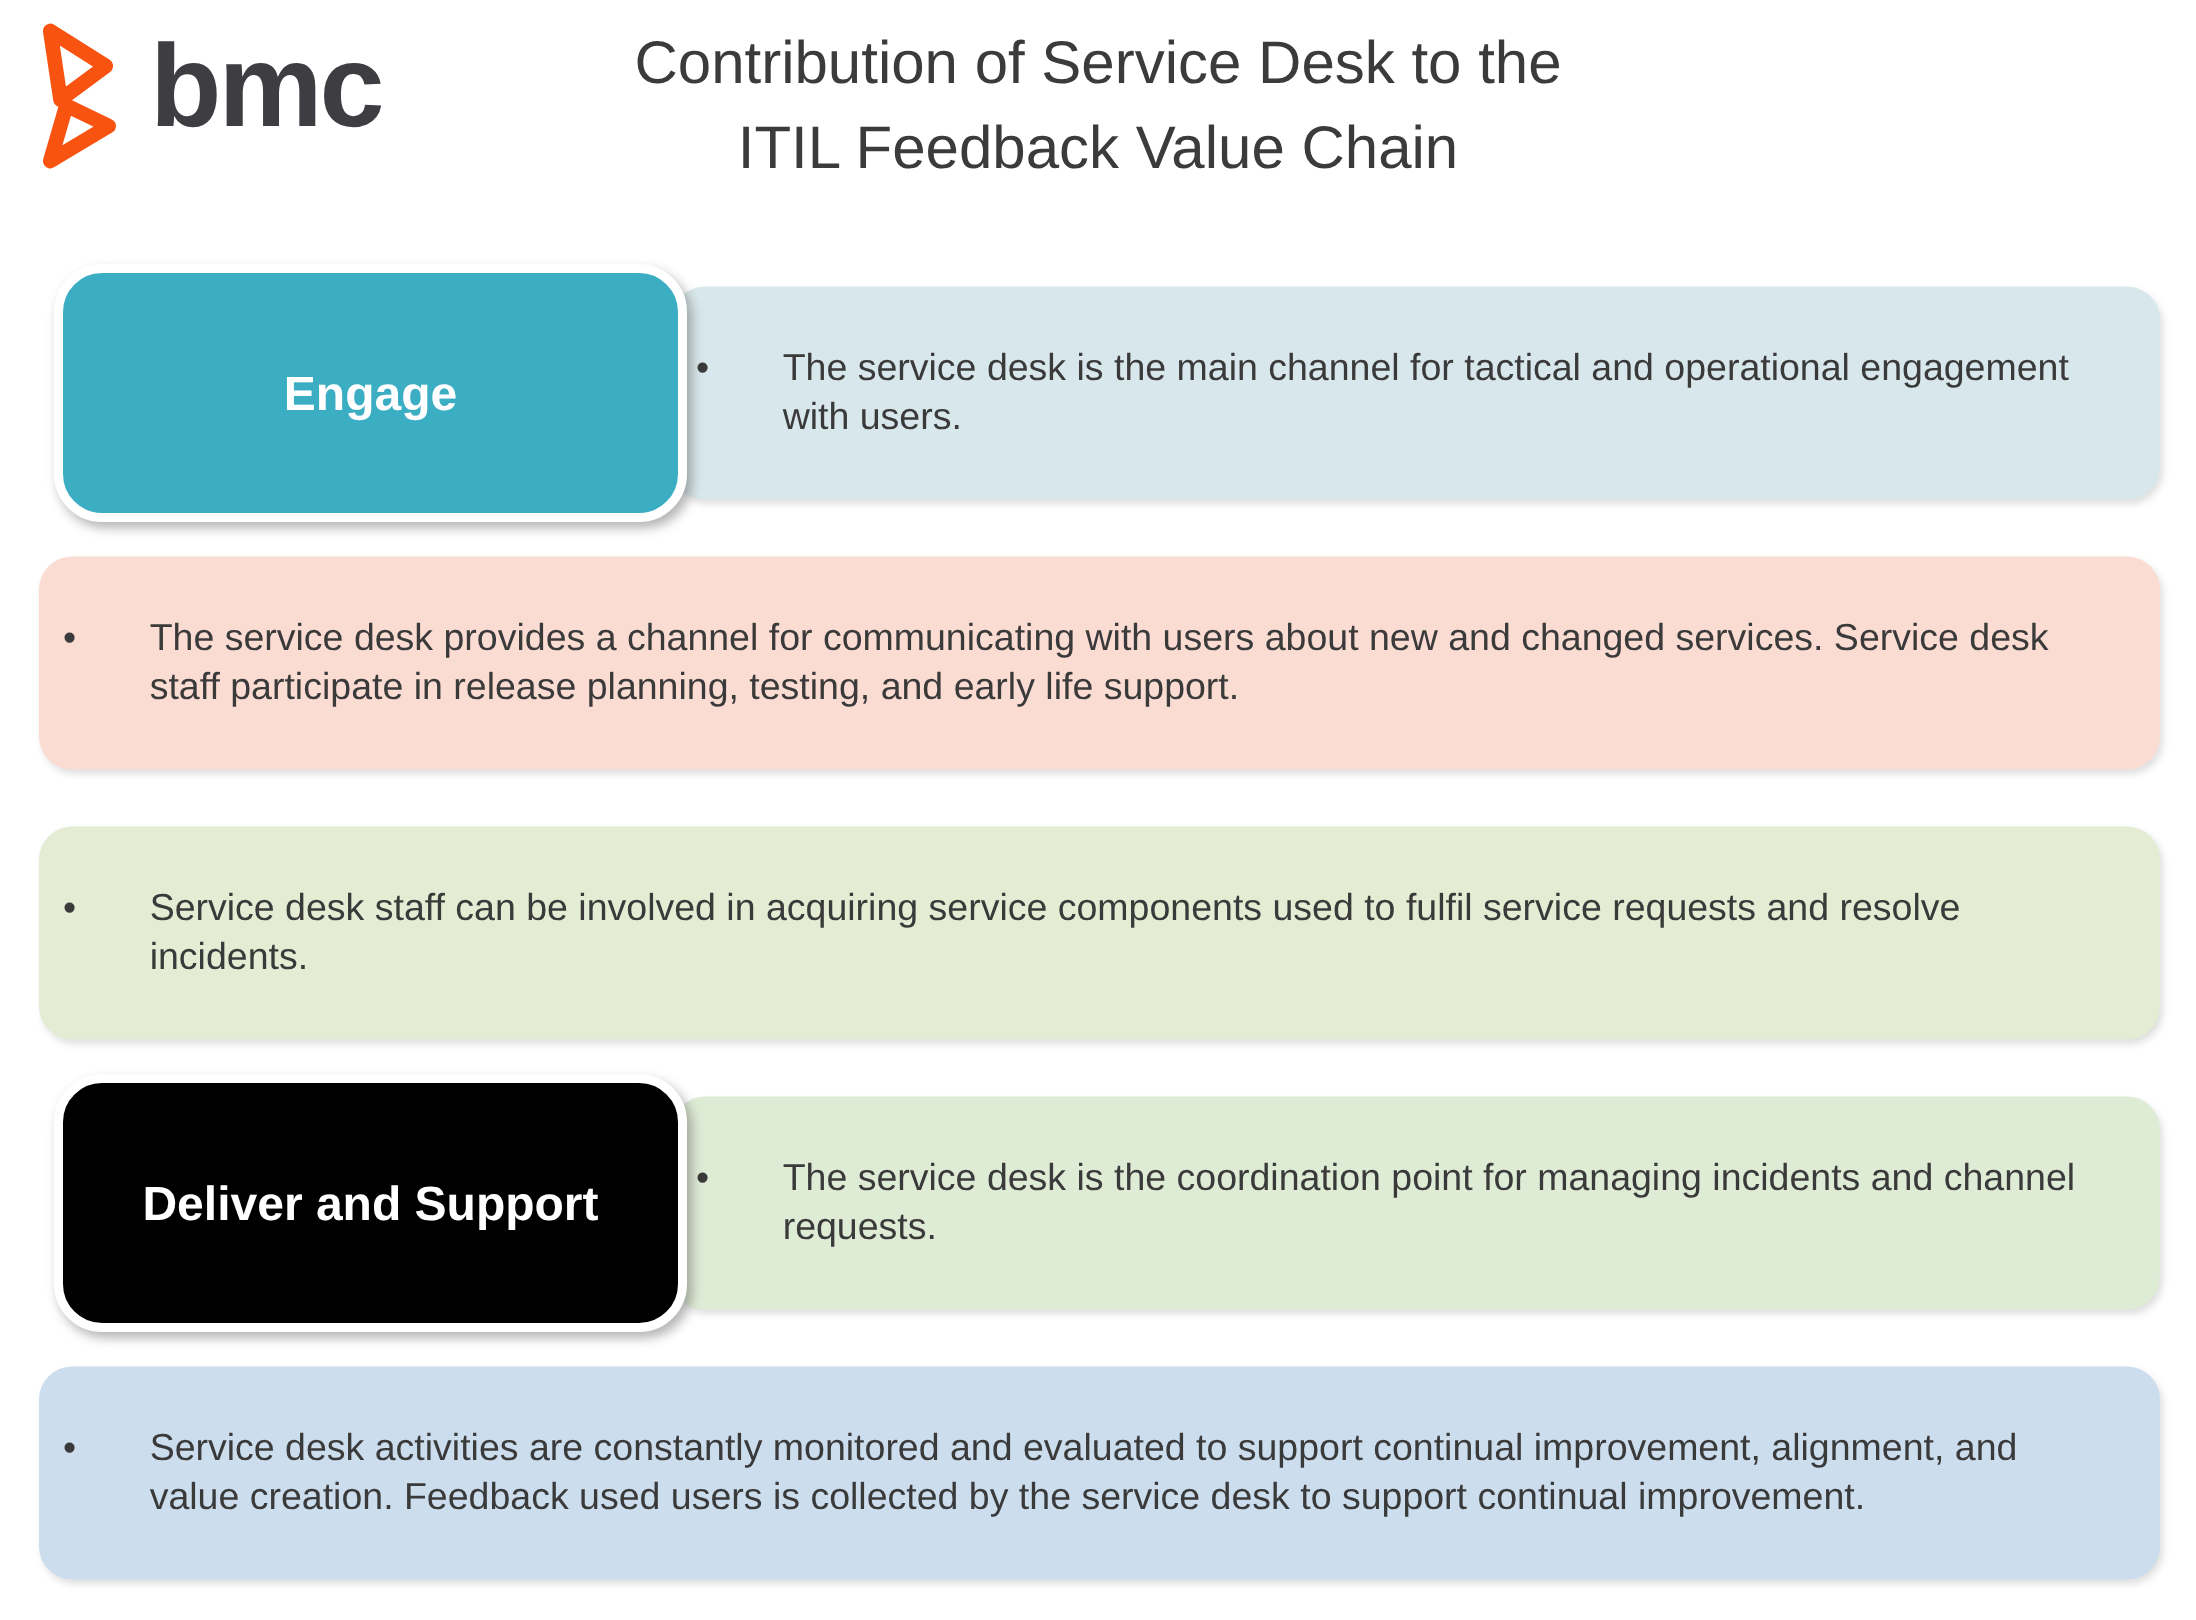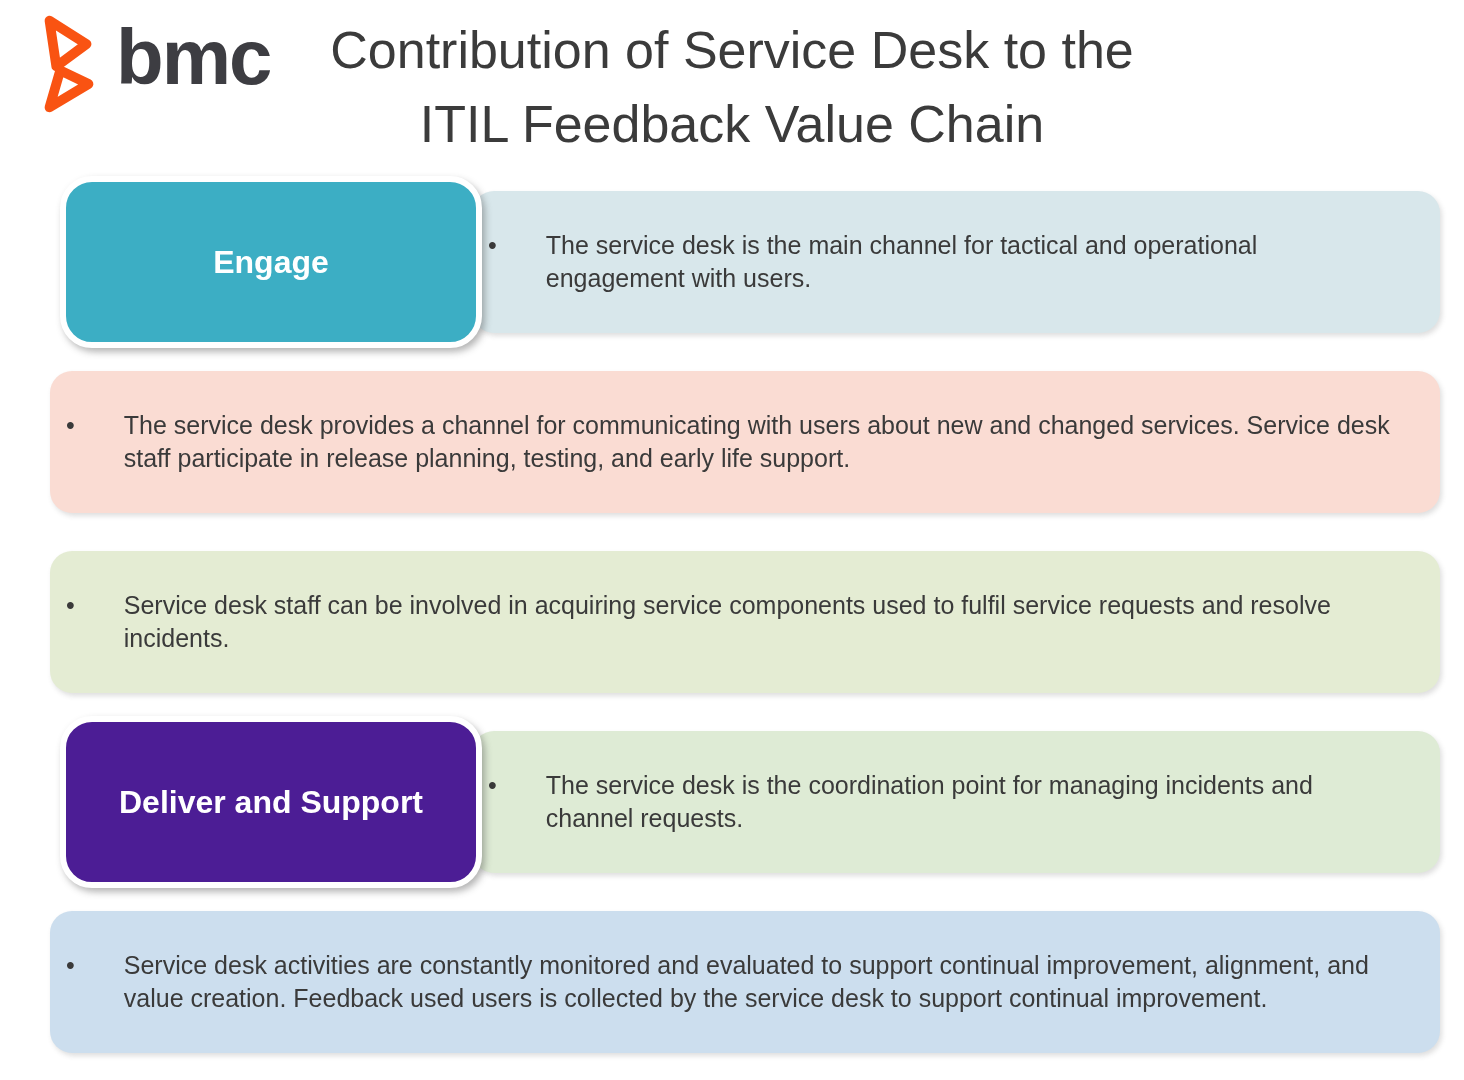--- a/index.html
+++ b/index.html
@@ -1,29 +1,29 @@
 <!DOCTYPE html>
 <html><head>
 <meta charset="utf-8">
 <style>
   * { margin:0; padding:0; box-sizing:border-box; }
   html,body { width:1464px; height:1080px; background:#ffffff; overflow:hidden;
               font-family:"Liberation Sans", sans-serif; }
 
   .header { position:relative; height:172px; }
 
-  .logo { position:absolute; top:12px; left:30px; display:flex; align-items:center; }
+  .logo { position:absolute; top:12px; left:14px; display:flex; align-items:center; }
   .logo-mark { width:78px; height:104px; }
   .logo-text { font-size:78px; font-weight:bold; color:#3d3d42;
                letter-spacing:-2px; margin-left:8px; margin-top:-14px; }
 
-  .title { text-align:center; padding-top:14px; font-size:52px; line-height:1.42;
+  .title { text-align:center; padding-top:14px; font-size:40px; line-height:1.42;
            color:#3b3b3b; }
 
-  .rows { padding-left:60px; padding-right:24px; }
+  .rows { padding-left:36px; padding-right:24px; }
 
   .row { position:relative; height:180px; display:flex; align-items:center; }
 
   .stage-box { position:relative; z-index:2; flex:0 0 auto;
                width:422px; height:172px;
                border:6px solid #ffffff; border-radius:32px;
                box-shadow:3px 4px 7px rgba(60,60,60,0.38);
                display:flex; align-items:center; justify-content:center; }
   .stage-label { color:#ffffff; font-weight:bold; font-size:32px; text-align:center; }
 
@@ -82,21 +82,21 @@
   <div class="row">
     <div class="stage-panel" style="background: rgb(228, 236, 211);">
       <div class="bullet-item">
         <span class="bullet-glyph">•</span>
         <span class="bullet-text">Service desk staff can be involved in acquiring service components used to fulfil service requests and resolve incidents.</span>
       </div>
     </div>
   </div>
 
   <div class="row">
-    <div class="stage-box" style="background: #4c1d95; align-items: center;">
+    <div class="stage-box" style="background: #000000; align-items: center;">
       <div class="stage-label">Deliver and Support</div>
     </div>
     <div class="stage-panel" style="background: rgb(222, 235, 213);">
       <div class="bullet-item">
         <span class="bullet-glyph">•</span>
         <span class="bullet-text">The service desk is the coordination point for managing incidents and channel requests.</span>
       </div>
     </div>
   </div>
 

